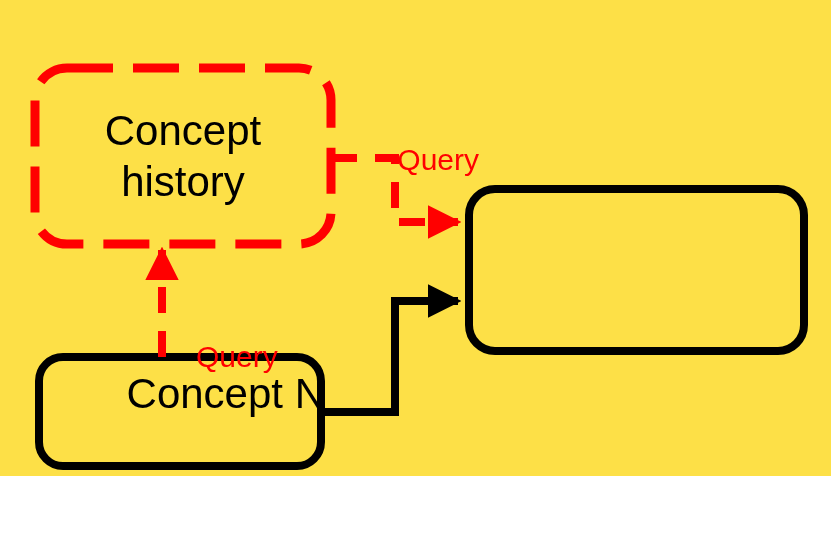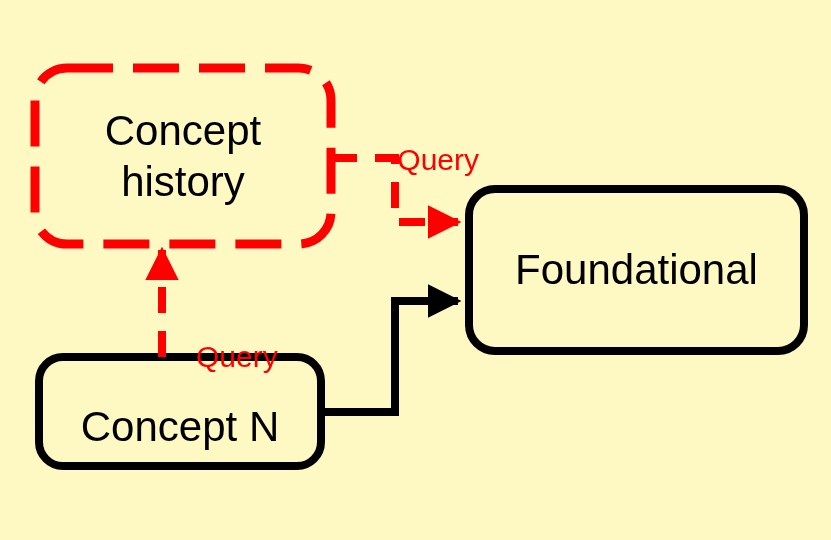--- a/index.html
+++ b/index.html
@@ -6,22 +6,22 @@
     margin: 0;
     padding: 0;
     background: #ffffff;
   }
   body {
     font-family: "Liberation Sans", sans-serif;
   }
   #canvas {
     position: relative;
     width: 831px;
-    height: 540px;
-    background: #fef9c3;
+    height: 476px;
+    background: #fde047;
     overflow: hidden;
   }
   #diagram-svg {
     position: absolute;
     left: 0;
     top: 0;
     width: 831px;
     height: 540px;
   }
   .node-label {
@@ -53,23 +53,24 @@
     height: 176px;
   }
   #foundational-model-label {
     left: 465px;
     top: 185px;
     width: 343px;
     height: 170px;
   }
   #concept-n-label {
     left: 35px;
-    top: 368px;
+    top: 335px;
     width: 290px;
     height: 117px;
+    align-items: flex-end;
   }
   #query-label {
     left: 364px;
     top: 108px;
   }
   #sketch-reduce-label {
     left: 196px;
     top: 270px;
   }
 </style>
@@ -102,21 +103,20 @@
     <path d="M 321 412 L 395 412 L 395 301 L 458 301" fill="none" stroke="#000000" stroke-width="8" stroke-linecap="butt" stroke-linejoin="miter" marker-end="url(#arrow-black)"></path>
 
   </svg>
 
   <div class="node-label" id="concept-history-label">
     <span>Concept</span>
     <span>history</span>
   </div>
 
   <div class="node-label" id="foundational-model-label">
-    <span>Foundational</span>
   </div>
 
   <div class="node-label" id="concept-n-label">
     <span>Concept N</span>
   </div>
 
   <div class="edge-label" id="query-label">
     <span>Query</span>
   </div>
 

